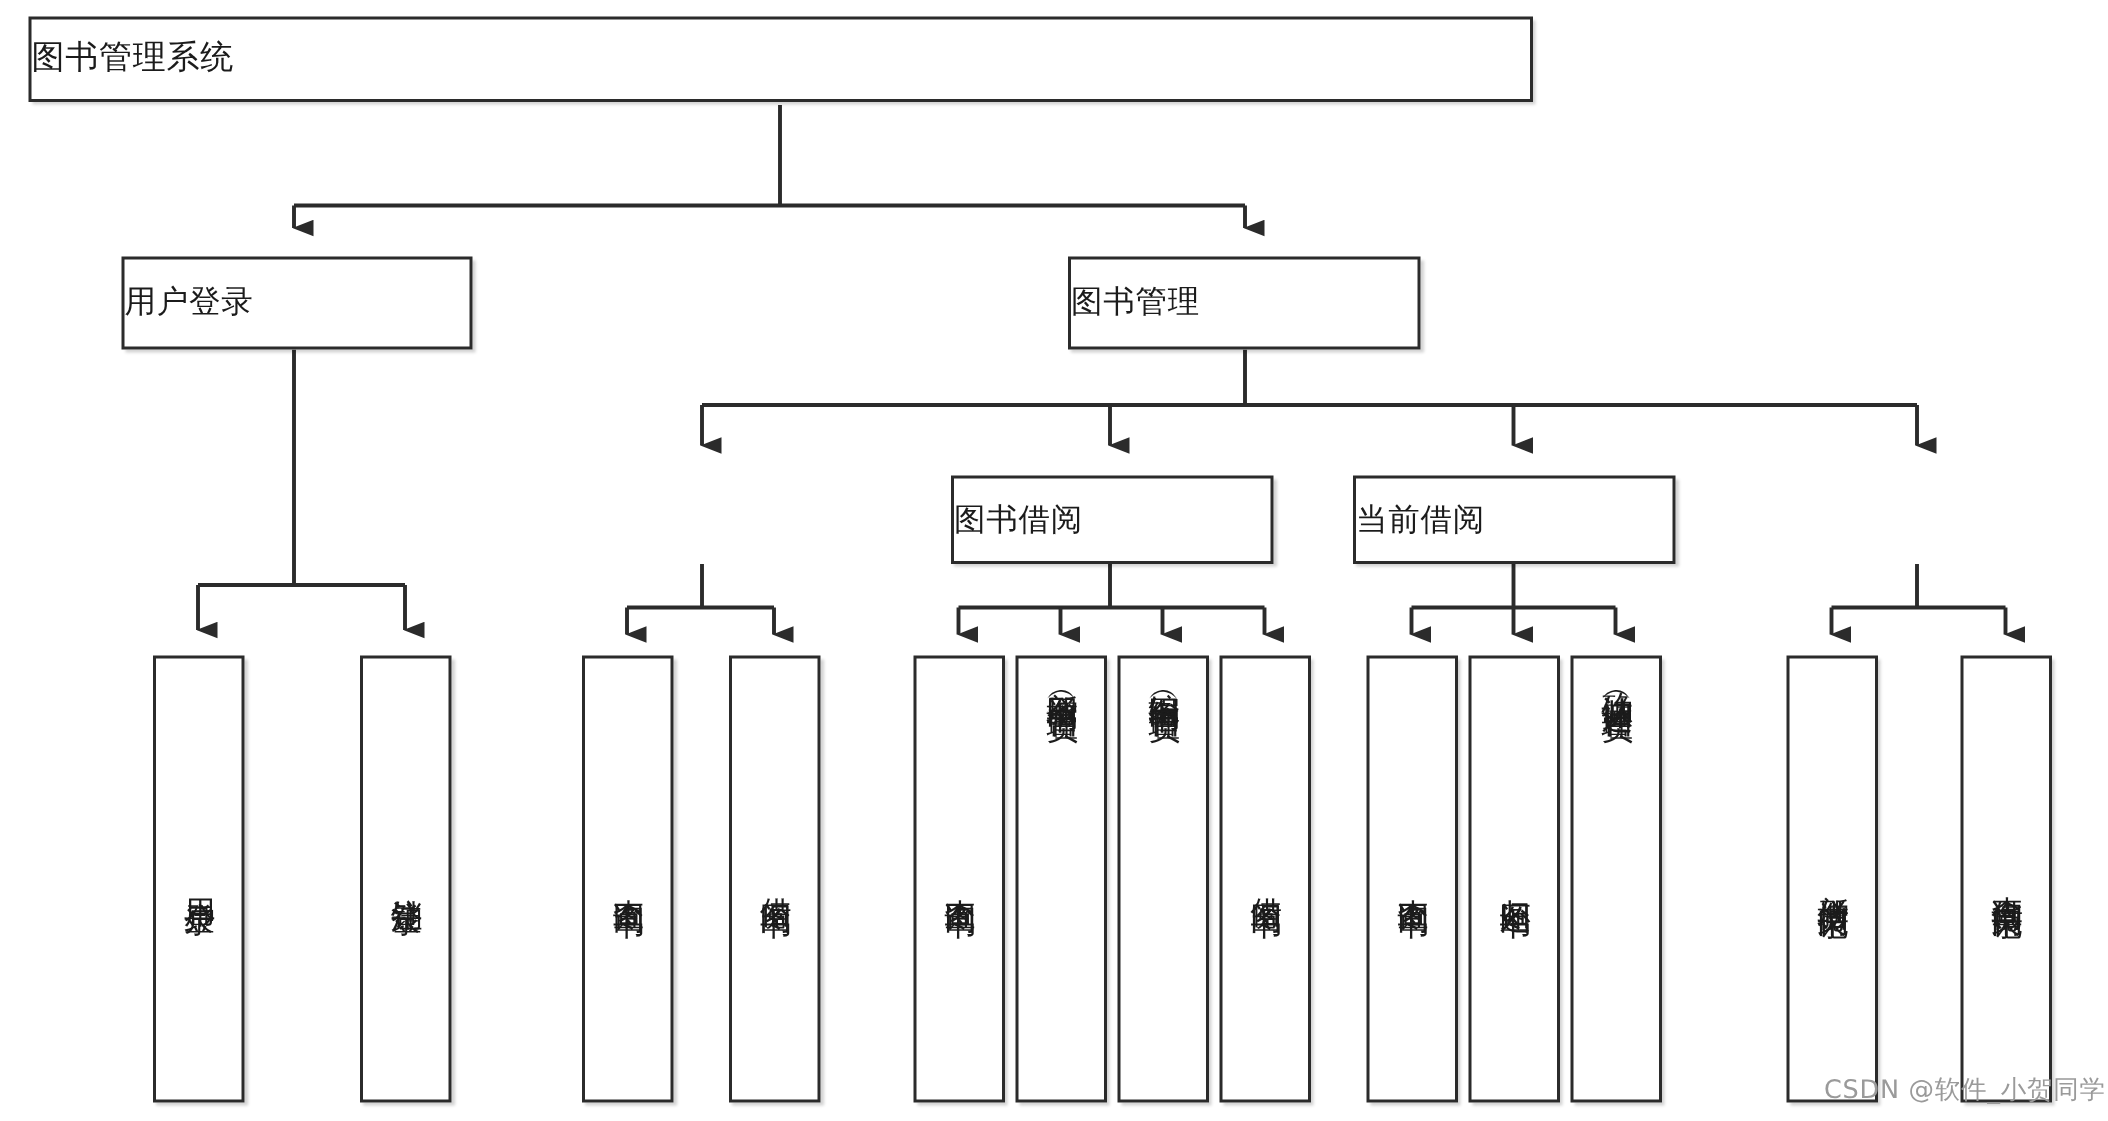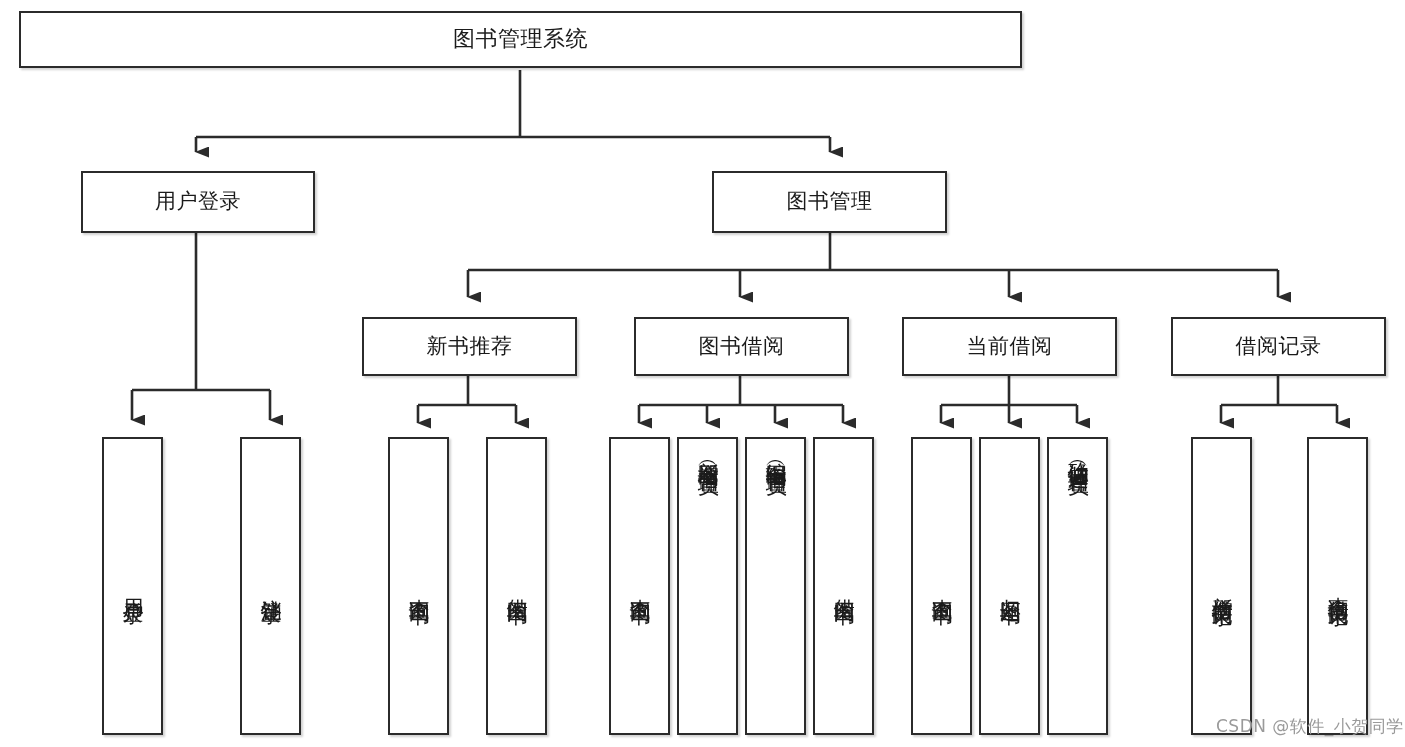--- a/index.html
+++ b/index.html
@@ -27,21 +27,20 @@
     pointer-events: none;
   }
   .node {
     position: absolute;
     box-sizing: border-box;
     background: #ffffff;
     border: 2px solid #2b2b2b;
     box-shadow: 2px 2px 2px rgba(0,0,0,0.18);
     display: flex;
     align-items: center;
-    justify-content: center;
     color: #1b1b1b;
   }
   .node .label {
     display: block;
     text-align: center;
     line-height: 1.12;
     letter-spacing: 0.5px;
   }
   
   .node.h .label {
@@ -136,32 +135,26 @@
     <span class="label">图书管理系统</span>
   </div>
 
   <div class="node h" style="left:81px; top:171px; width:234px; height:62px;">
     <span class="label">用户登录</span>
   </div>
   <div class="node h" style="left:712px; top:171px; width:235px; height:62px;">
     <span class="label">图书管理</span>
   </div>
 
-  <div class="node h" style="left:362px; top:317px; width:215px; height:59px;">
-    <span class="label">新书推荐</span>
-  </div>
   <div class="node h" style="left:902px; top:317px; width:215px; height:59px;">
     <span class="label">当前借阅</span>
   </div>
   <div class="node h" style="left:634px; top:317px; width:215px; height:59px;">
     <span class="label">图书借阅</span>
   </div>
-  <div class="node h" style="left:1171px; top:317px; width:215px; height:59px;">
-    <span class="label">借阅记录</span>
-  </div>
 
   <div class="node v centered" style="left:102px; top:437px; width:61px; height:298px;">
     <span class="label">用户登录</span>
   </div>
   <div class="node v centered" style="left:240px; top:437px; width:61px; height:298px;">
     <span class="label">注销登录</span>
   </div>
 
   <div class="node v centered" style="left:388px; top:437px; width:61px; height:298px;">
     <span class="label">查询图书</span>

